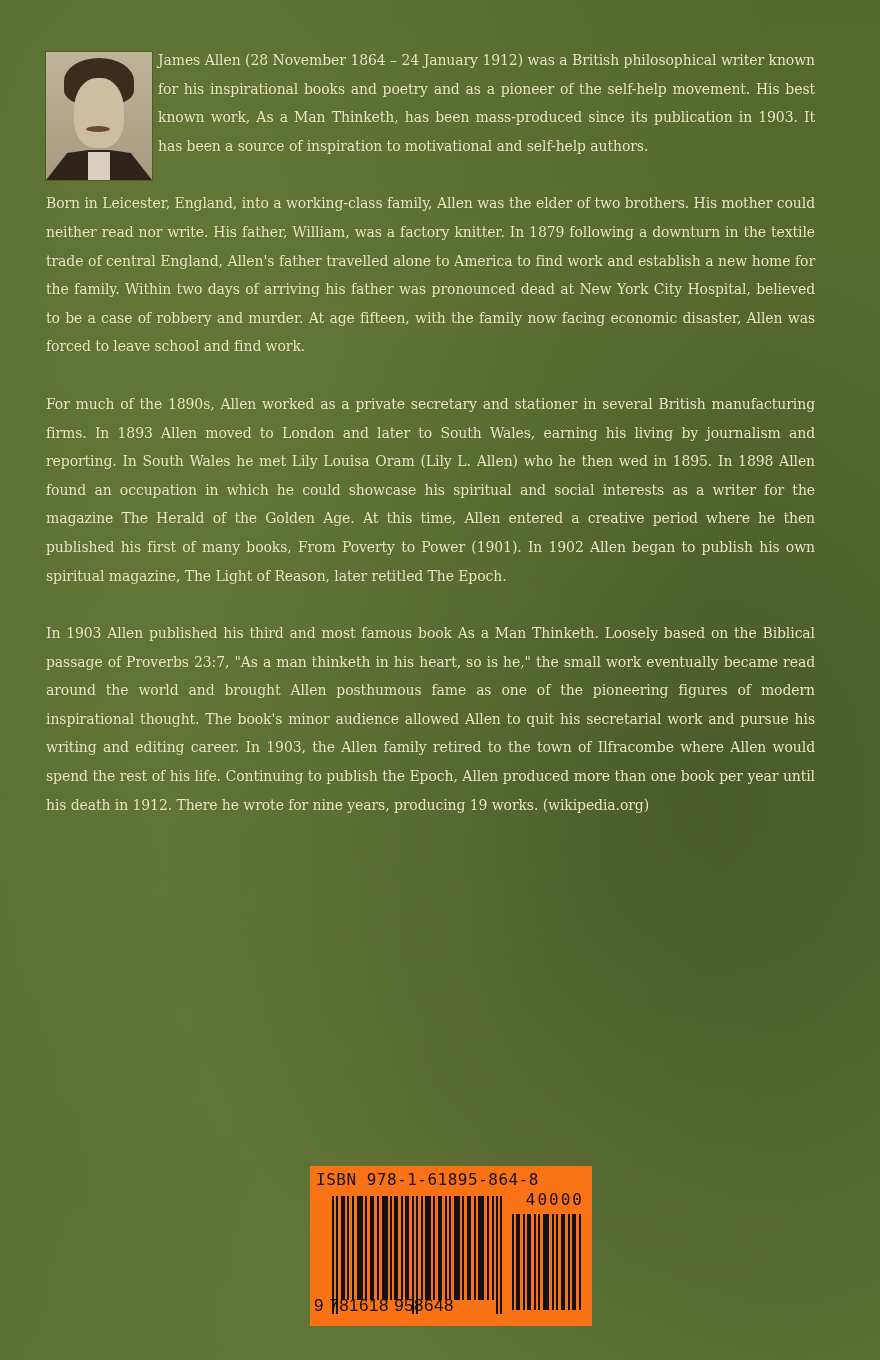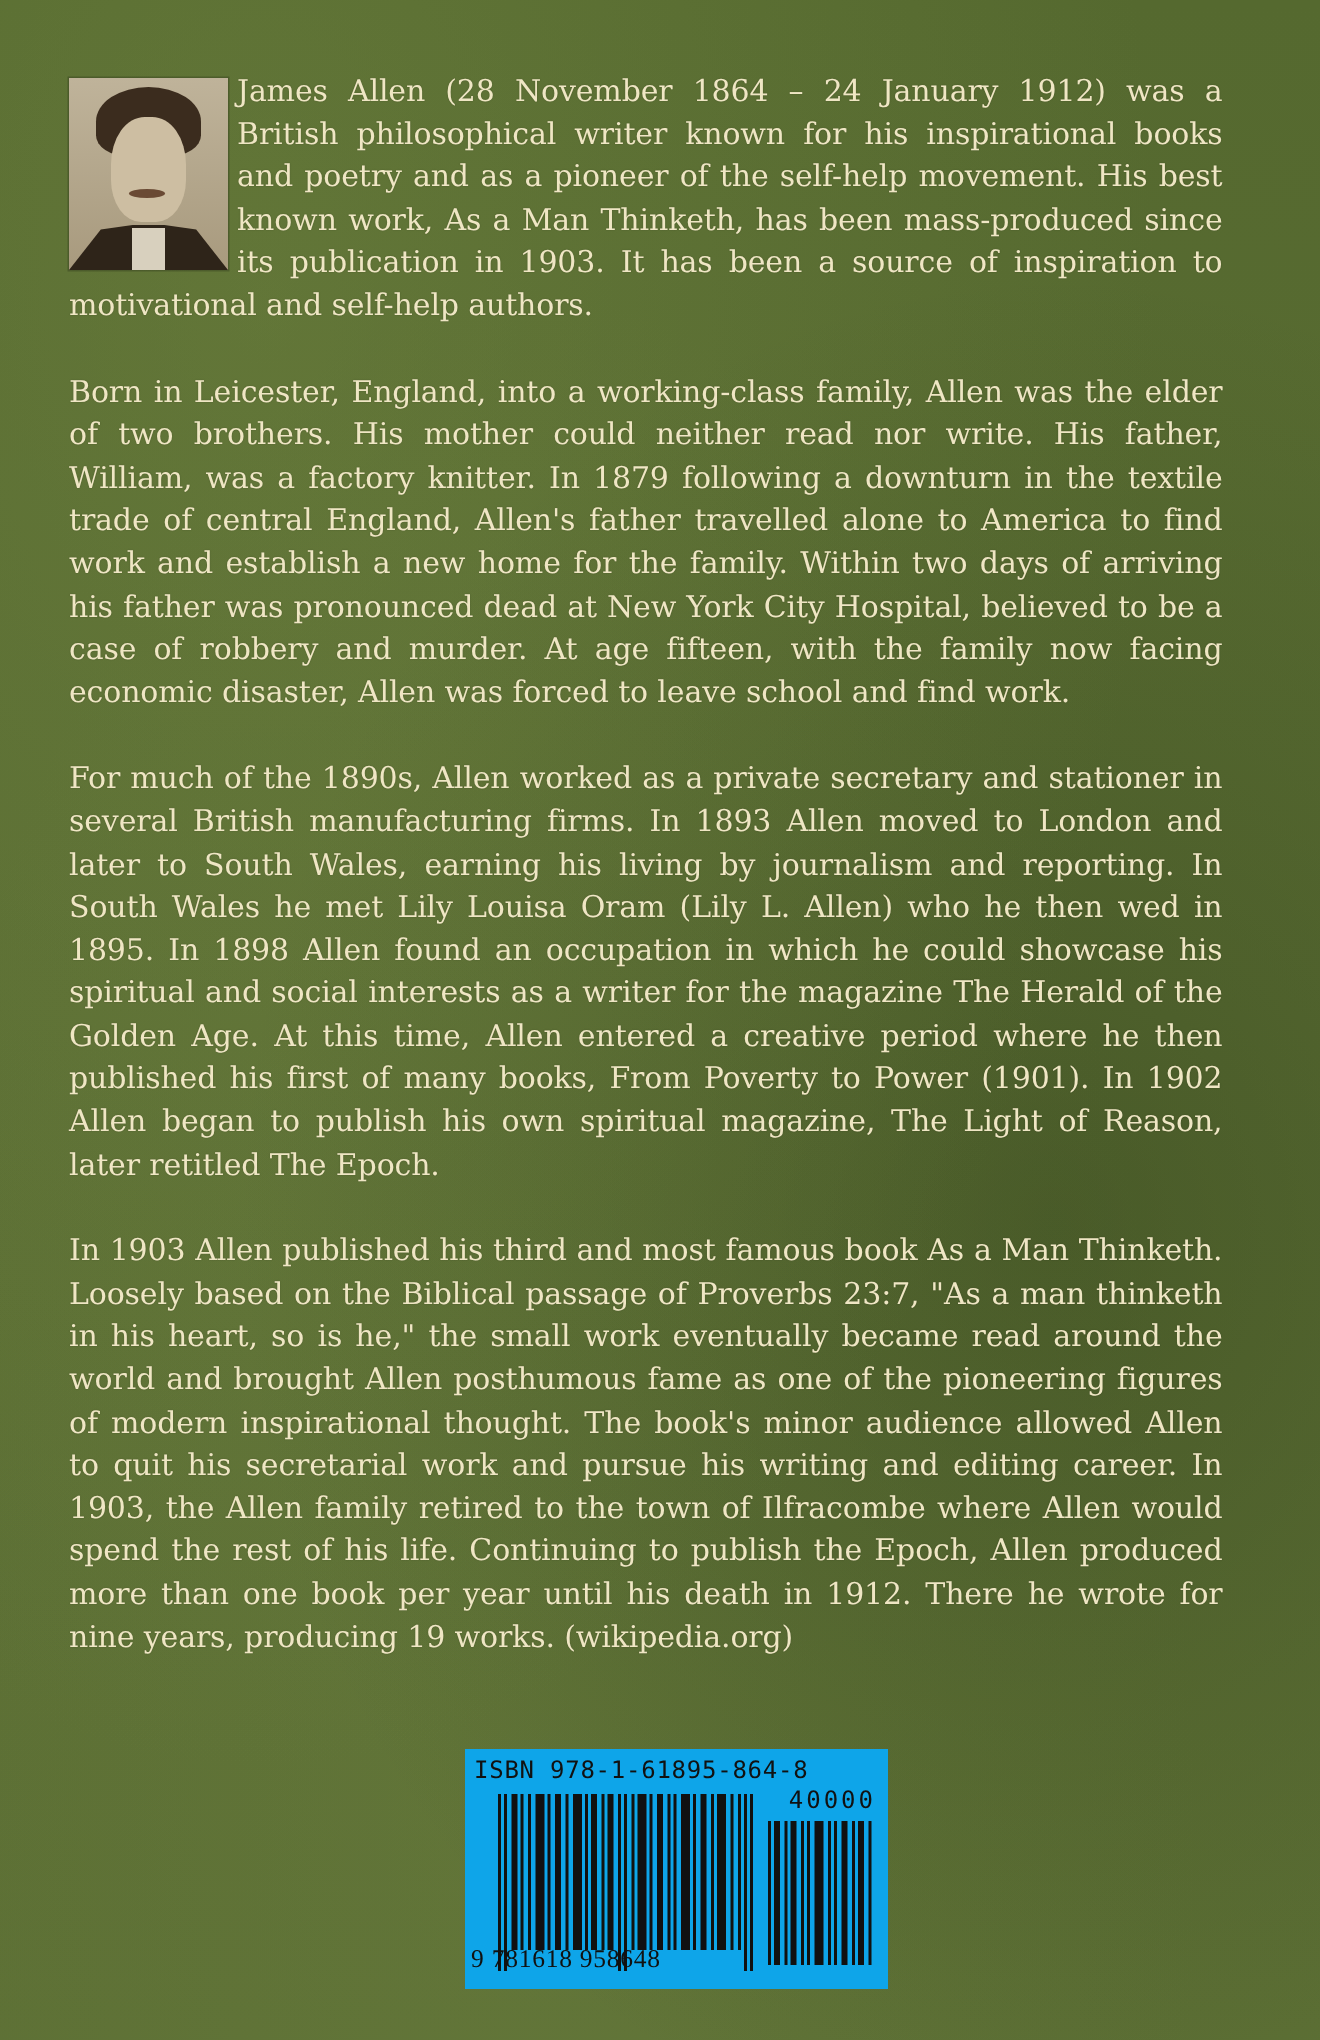--- a/index.html
+++ b/index.html
@@ -11,21 +11,21 @@
       radial-gradient(ellipse at 80% 60%, rgba(40,55,20,0.35), transparent 55%),
       radial-gradient(ellipse at 40% 90%, rgba(110,130,65,0.3), transparent 60%),
       linear-gradient(180deg, #55692f 0%, #5a6d33 50%, #5d7035 100%);
     position: relative;
     font-family: "DejaVu Serif", "Liberation Serif", serif;
     color: #efe6c4;
   }
   .cover { position: absolute; left: 0; top: 0; width: 880px; height: 1360px; }
   .text-block {
     position: absolute; left: 46px; width: 769px;
-    font-size: 20px; line-height: 28.6px;
+    font-size: 14px; line-height: 28.6px;
     text-align: justify; letter-spacing: -0.1px;
     text-shadow: 0 0 1px rgba(0,0,0,0.25);
   }
   .text-block p { margin: 0 0 29px 0; }
   .portrait {
     float: left; width: 106px; height: 128px;
     margin: 6px 6px 4px 0;
     background: linear-gradient(180deg, #bfb39a 0%, #a89a7e 100%);
     position: relative; overflow: hidden;
     box-shadow: 0 0 0 1px rgba(0,0,0,0.2);
@@ -45,35 +45,35 @@
   .portrait .coat {
     position: absolute; left: 0; bottom: 0; width: 106px; height: 30px;
     background: #2e2419; clip-path: polygon(0 100%, 20% 10%, 40% 0, 60% 0, 80% 10%, 100% 100%);
   }
   .portrait .collar {
     position: absolute; left: 42px; bottom: 0; width: 22px; height: 28px;
     background: #d8d0be;
   }
   .barcode-box {
     position: absolute; left: 310px; top: 1166px; width: 282px; height: 160px;
-    background: #0ea5e9;
+    background: #f97316;
   }
   .isbn-label {
     position: absolute; left: 6px; top: 4px; width: 272px;
     font-family: "DejaVu Sans Mono", "Liberation Mono", monospace;
     font-size: 16px; color: #111; letter-spacing: 0.5px; white-space: nowrap;
   }
   .price-code {
     position: absolute; right: 8px; top: 24px;
     font-family: "DejaVu Sans Mono", "Liberation Mono", monospace;
     font-size: 16px; color: #111; letter-spacing: 2px;
   }
   .ean-digits {
     position: absolute; left: 4px; top: 130px;
-    font-family: Liberation Serif, serif;
+    font-family: Liberation Sans, sans-serif;
     font-size: 17px; color: #111; letter-spacing: 0.5px; white-space: pre;
   }
   .bars-main { position: absolute; left: 22px; top: 30px; width: 172px; height: 118px; }
   .bars-addon { position: absolute; left: 202px; top: 48px; width: 72px; height: 96px; }
 </style>
 </head>
 <body>
 
 <div class="cover">
   <div class="text-block" style="top:46px;">

